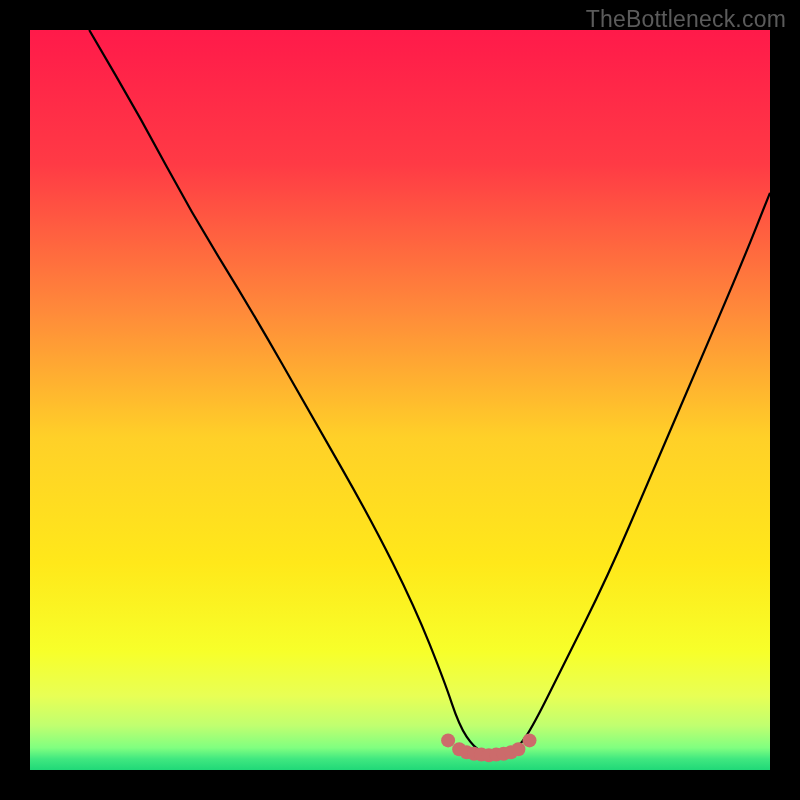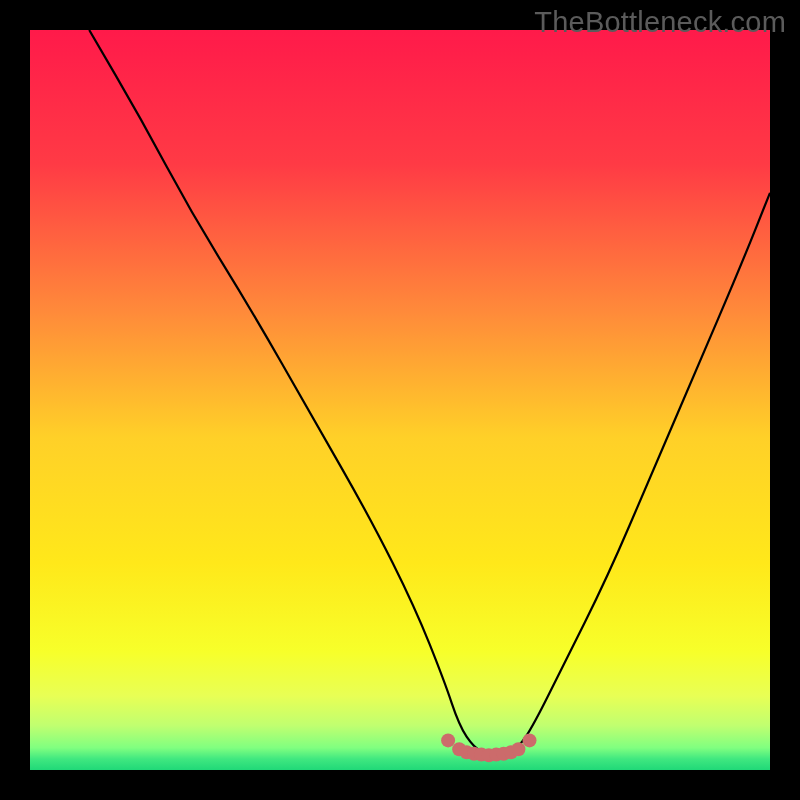--- a/index.html
+++ b/index.html
@@ -39,21 +39,21 @@
     left: 0;
     top: 0;
     width: 100%;
     height: 100%;
   }
   .watermark {
     position: absolute;
     top: 6px;
     right: 14px;
     color: #5b5b5b;
-    font-size: 29px;
+    font-size: 23px;
     font-weight: 400;
     letter-spacing: 0.2px;
     user-select: none;
   }
 </style>
 </head>
 <body>
 
 <div class="frame">
 

